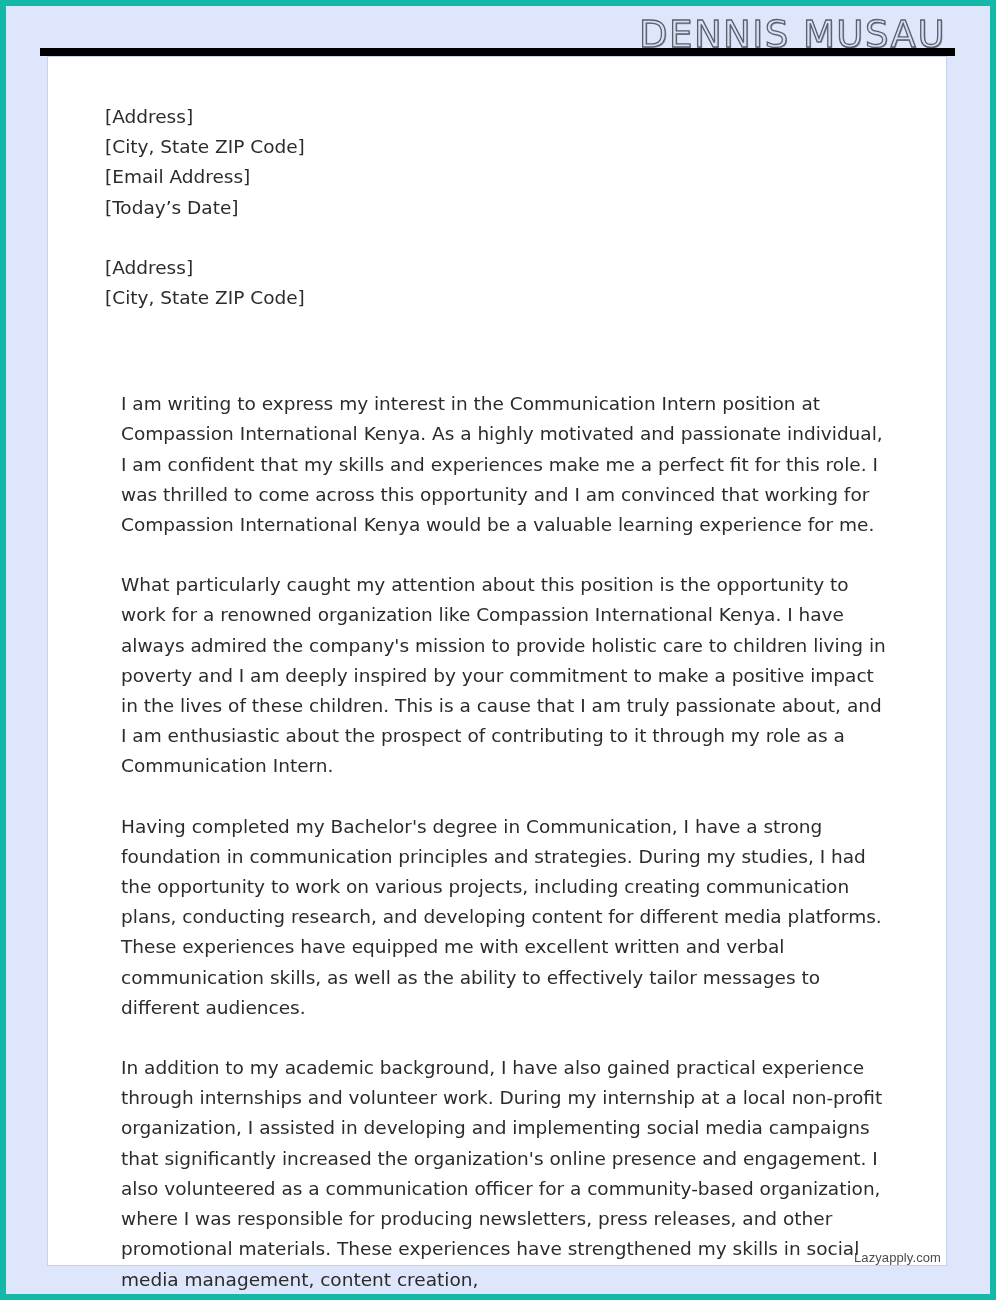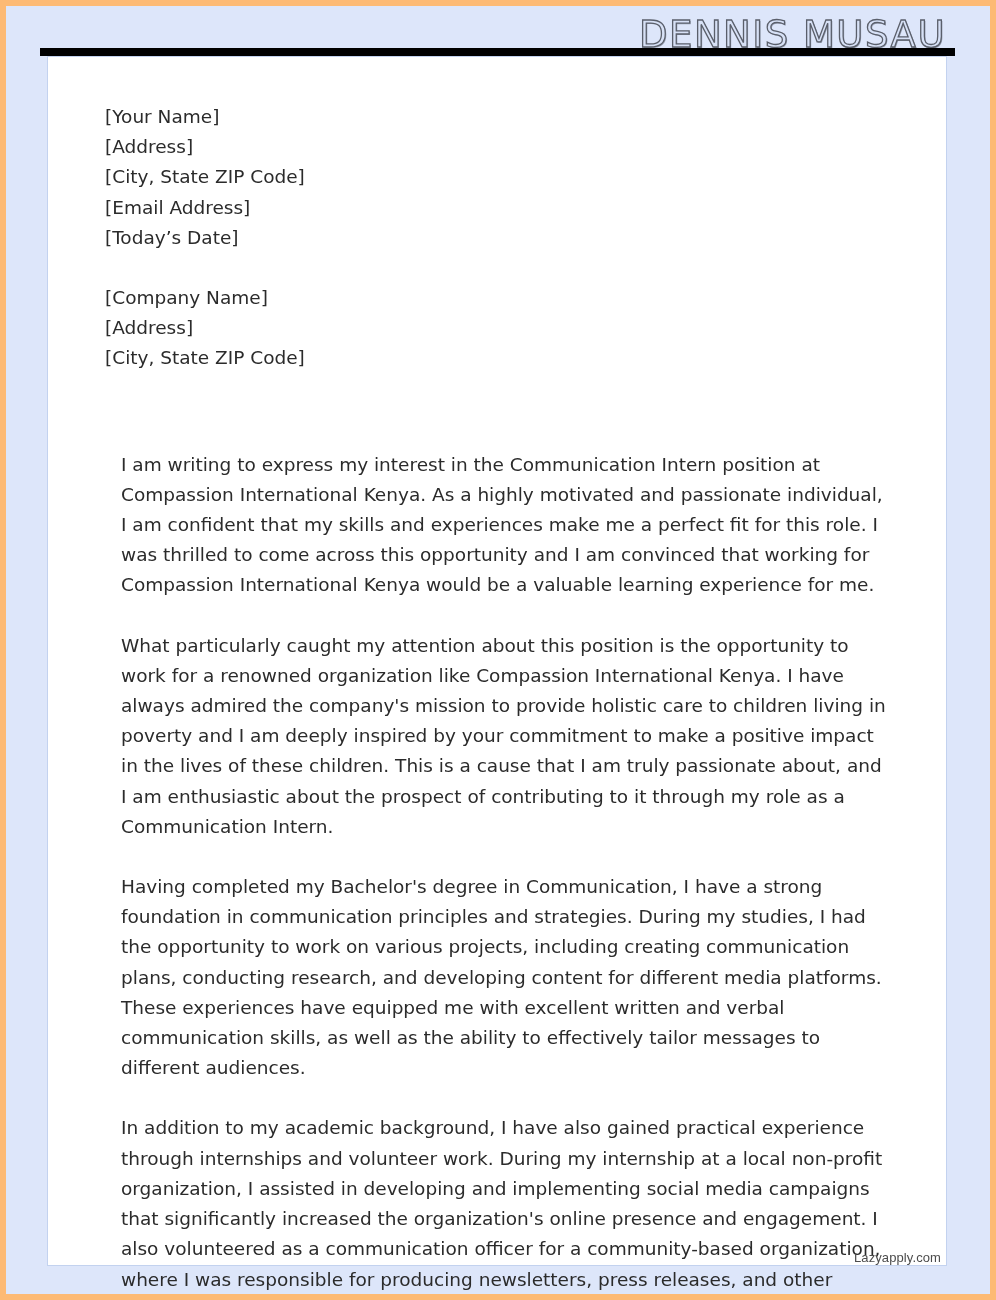--- a/index.html
+++ b/index.html
@@ -11,21 +11,21 @@
     height: 1300px;
     background: #000000;
     font-family: "DejaVu Sans", sans-serif;
     overflow: hidden;
   }
 
   #root {
     position: relative;
     width: 996px;
     height: 1300px;
-    background: #fdba74;
+    background: #14b8a6;
     box-sizing: border-box;
   }
 
   
   #canvas {
     position: absolute;
     left: 6px;
     top: 6px;
     width: 984px;
     height: 1288px;
@@ -130,31 +130,29 @@
 
     <div id="header-name">DENNIS MUSAU</div>
 
     <div id="header-rule"></div>
 
     <div id="page-sheet"></div>
 
     <div id="letter-text">
 
       <div>
-        <div class="addr-line">[Your Name]</div>
         <div class="addr-line">[Address]</div>
         <div class="addr-line">[City, State ZIP Code]</div>
         <div class="addr-line">[Email Address]</div>
         <div class="addr-line">[Today’s Date]</div>
       </div>
 
       <div class="block-gap"></div>
 
       <div>
-        <div class="addr-line">[Company Name]</div>
         <div class="addr-line">[Address]</div>
         <div class="addr-line">[City, State ZIP Code]</div>
       </div>
 
       <div class="block-gap"></div>
       <div class="block-gap"></div>
 
 
       <p class="para">I am writing to express my interest in the Communication Intern position at Compassion International Kenya. As a highly motivated and passionate individual, I am confident that my skills and experiences make me a perfect fit for this role. I was thrilled to come across this opportunity and I am convinced that working for Compassion International Kenya would be a valuable learning experience for me.</p>
       <p class="para">What particularly caught my attention about this position is the opportunity to work for a renowned organization like Compassion International Kenya. I have always admired the company's mission to provide holistic care to children living in poverty and I am deeply inspired by your commitment to make a positive impact in the lives of these children. This is a cause that I am truly passionate about, and I am enthusiastic about the prospect of contributing to it through my role as a Communication Intern.</p>

